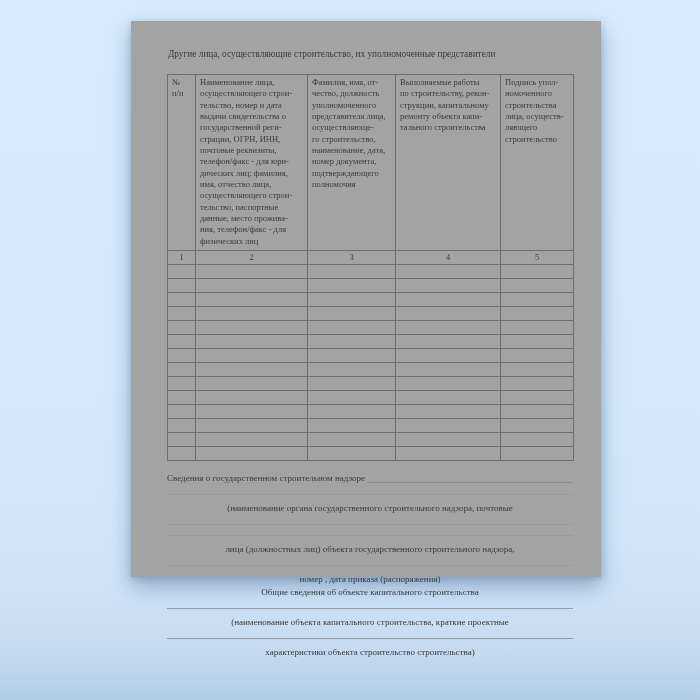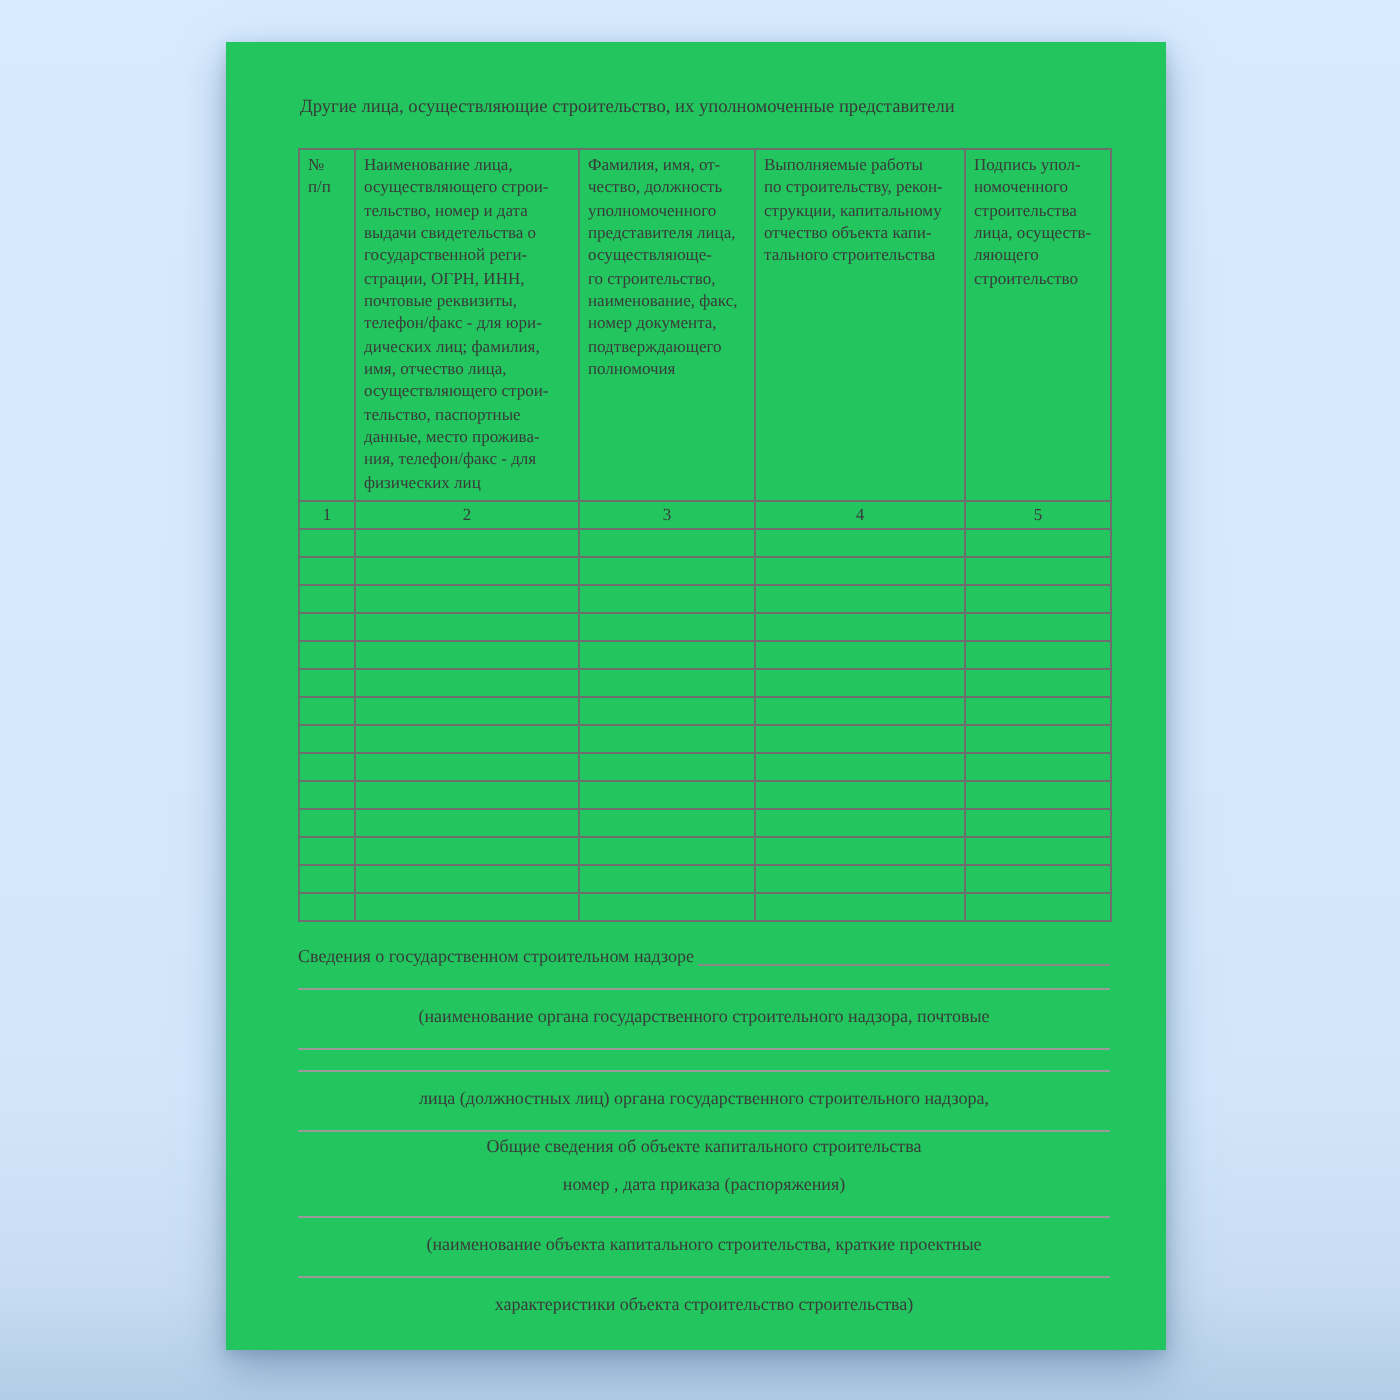--- a/index.html
+++ b/index.html
@@ -10,25 +10,25 @@
     overflow: hidden;
     font-family: "Liberation Serif", "DejaVu Serif", serif;
   }
   .backdrop {
     position: absolute;
     inset: 0;
     background: linear-gradient(180deg, #d7ebfe 0%, #d5e9fc 55%, #d2e6fa 78%, #c7dcf1 92%, #b2cde8 100%);
   }
   .page {
     position: absolute;
-    left: 113px;
+    left: 131px;
     top: 21px;
     width: 470px;
-    height: 654px;
-    background: #22c55e;
+    height: 556px;
+    background: #a3a3a3;
     box-shadow: 0 9px 20px rgba(88, 120, 156, 0.55), 0 2px 6px rgba(88, 120, 156, 0.30);
   }
   .doc-title {
     position: absolute;
     left: 37px;
     top: 27px;
     font-size: 9.3px;
     line-height: 12px;
     color: #3a3a3a;
     white-space: nowrap;
@@ -137,28 +137,28 @@
 тельство, паспортные
 данные, место прожива-
 ния, телефон/факс - для
 физических лиц</th>
         <th>Фамилия, имя, от-
 чество, должность
 уполномоченного
 представителя лица,
 осуществляюще-
 го строительство,
-наименование, факс,
+наименование, дата,
 номер документа,
 подтверждающего
 полномочия</th>
         <th>Выполняемые работы
 по строительству, рекон-
 струкции, капитальному
-отчество объекта капи-
+ремонту объекта капи-
 тального строительства</th>
         <th>Подпись упол-
 номоченного
 строительства
 лица, осуществ-
 ляющего
 строительство</th>
       </tr>
       <tr class="num-row">
         <td>1</td>
@@ -276,26 +276,26 @@
       <span>Сведения о государственном строительном надзоре</span>
       <span class="fill"></span>
     </div>
 
     <div class="rule"></div>
     <div class="note">(наименование органа государственного строительного надзора, почтовые</div>
 
     <div class="rule"></div>
 
     <div class="rule"></div>
-    <div class="note">лица (должностных лиц) органа государственного строительного надзора,</div>
-
-    <div class="rule"></div>
+    <div class="note">лица (должностных лиц) объекта государственного строительного надзора,</div>
+
+    <div class="rule"></div>
+    <div class="note">номер , дата приказа (распоряжения)</div>
+
     <div class="note tight">Общие сведения об объекте капитального строительства</div>
-
-    <div class="note">номер , дата приказа (распоряжения)</div>
 
     <div class="rule"></div>
     <div class="note">(наименование объекта капитального строительства, краткие проектные</div>
 
     <div class="rule"></div>
     <div class="note">характеристики объекта строительство строительства)</div>
 
   </div>
 </div>
 

